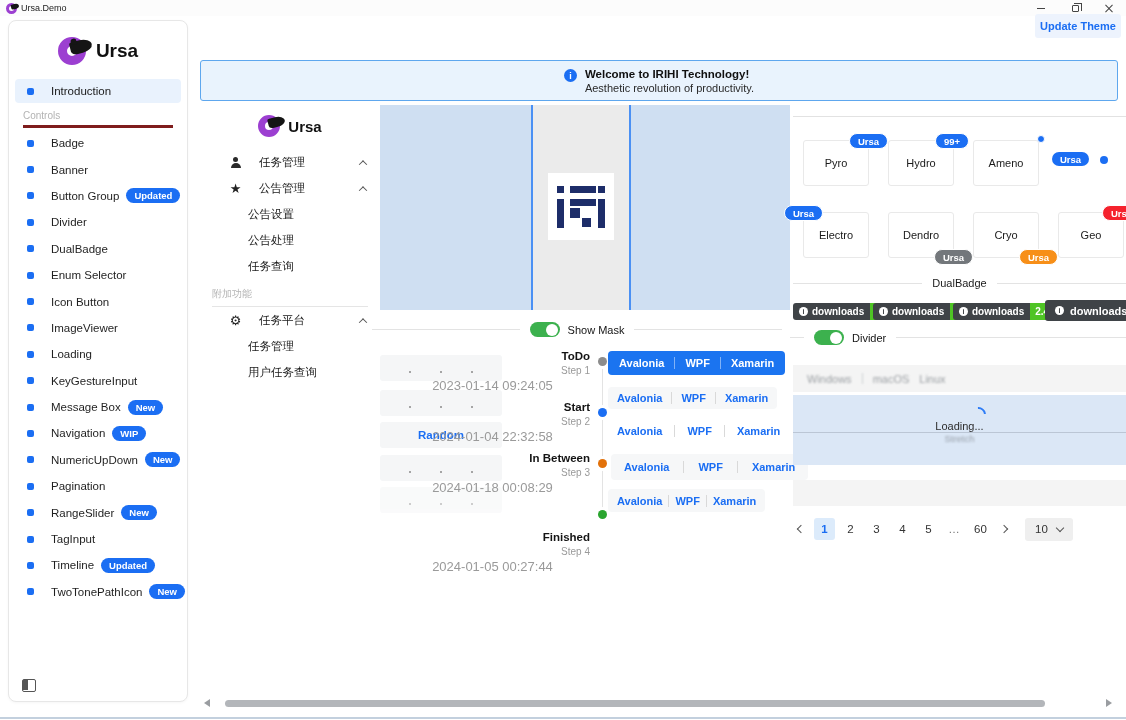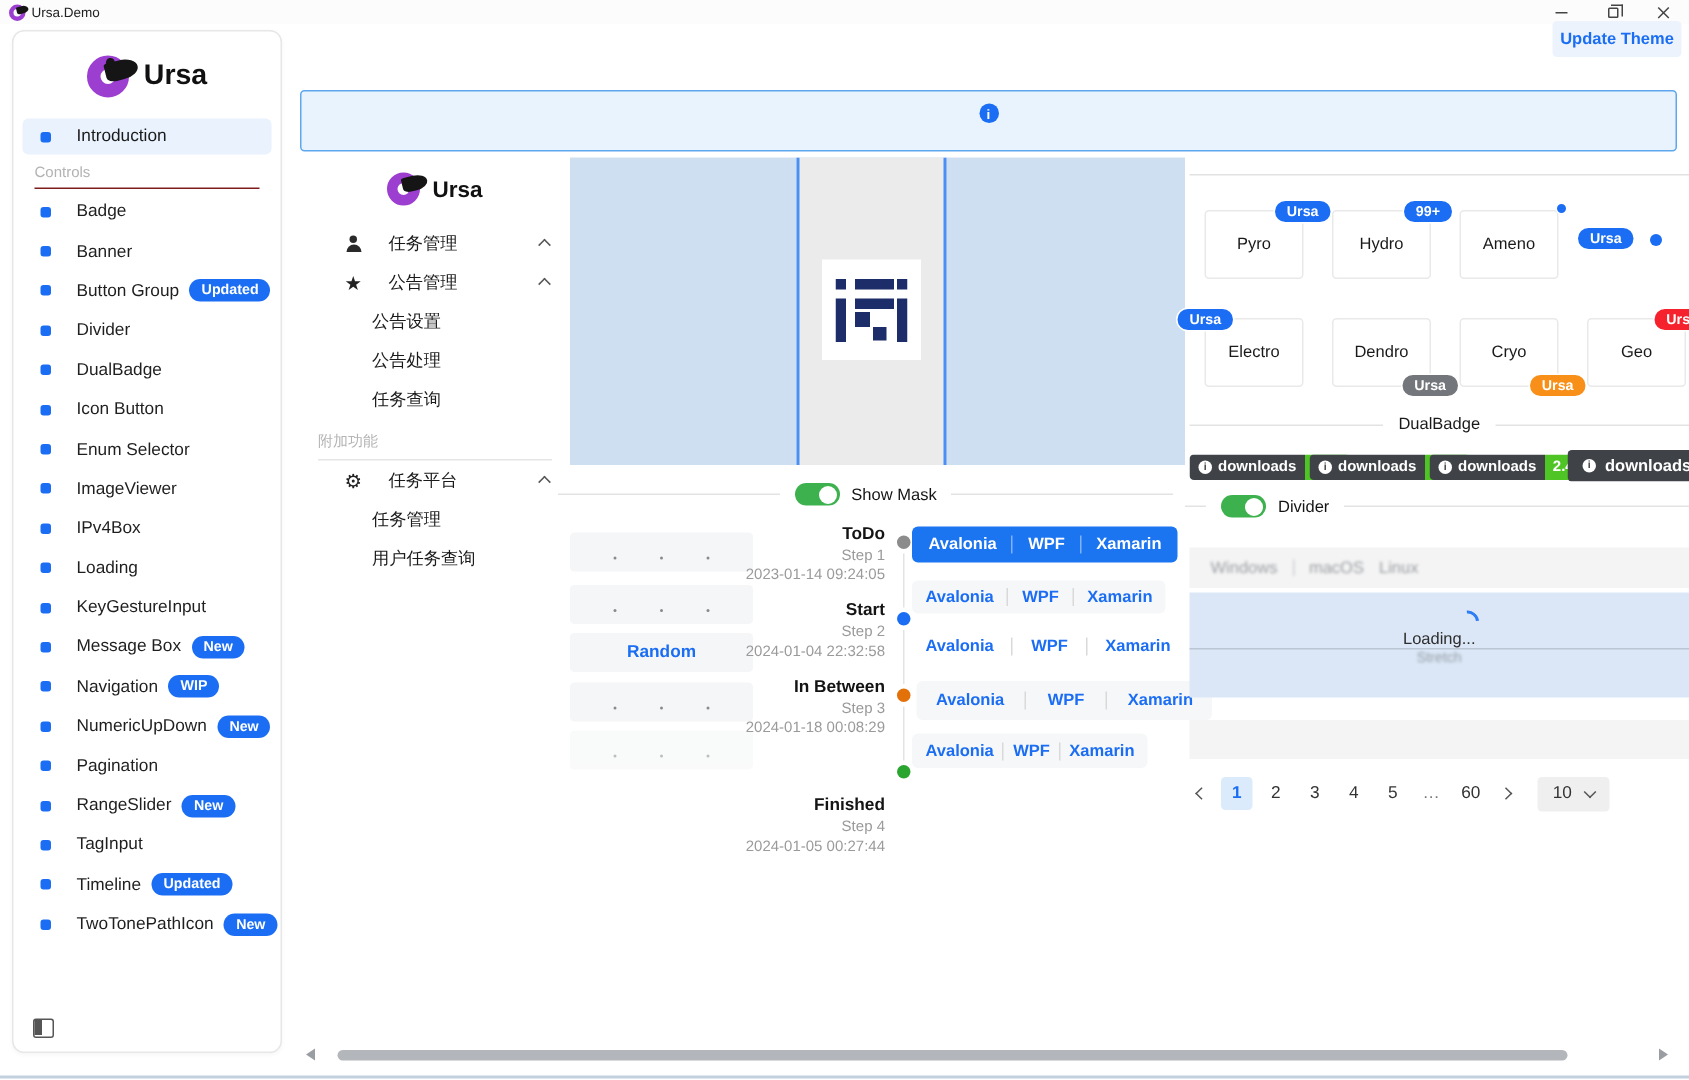--- a/index.html
+++ b/index.html
@@ -29,21 +29,21 @@
   .logo-md .ursa-bear { right:-5px; top:2px; width:17px; height:10px; border-radius:20% 80% 75% 45%; transform:rotate(-14deg); }
   .logo-sm .ursa-ring { width:11px; height:11px; border-width:3.5px; }
   .logo-sm .ursa-bear { right:-2px; top:1px; width:8px; height:5px; border-radius:20% 80% 75% 45%; transform:rotate(-14deg); }
 
   
   .sidebar { position:absolute; left:8px; top:20px; width:180px; height:682px; background:#fff; border:1px solid #e7e7e7; border-radius:8px; box-shadow:0 1px 3px rgba(0,0,0,.04); }
   .sb-logo-row { display:flex; align-items:center; justify-content:center; gap:10px; margin-top:14px; height:32px; }
   .sb-logo-text { font-size:19px; font-weight:bold; color:#111; }
   .sb-selected { margin:12px 6px 0; height:24px; background:#e9f2fd; border-radius:4px; display:flex; align-items:center; padding-left:12px; font-size:11.5px; }
   .bullet { width:7px; height:7px; border-radius:2px; background:#1b6ef3; margin-right:17px; flex:none; }
-  .sb-section { margin:7px 14px 0; font-size:10px; color:#b3b3b3; border-bottom:1px solid #7f1d1d; padding-bottom:4px; }
+  .sb-section { margin:7px 14px 0; font-size:10px; color:#b3b3b3; border-bottom:3px solid #7f1d1d; padding-bottom:4px; }
   .sb-list { margin-top:2px; }
   .sb-item { height:26.4px; display:flex; align-items:center; padding-left:18px; font-size:11.5px; color:#1f1f1f; }
   .sb-pill { background:#1b6ef3; color:#fff; font-size:9.5px; font-weight:bold; padding:2px 8px; border-radius:9px; margin-left:7px; }
   .collapse-ic { position:absolute; left:13px; bottom:9px; width:14px; height:13px; border:1.5px solid #555; border-radius:2px; }
   .collapse-ic::before { content:""; position:absolute; left:0; top:0; width:5px; height:10px; background:#555; }
 
   
   .update-theme { position:absolute; top:14px; right:5px; width:86px; height:24px; background:#edf3fd; color:#1b6ef3; font-weight:bold; font-size:11px; border:none; border-radius:3px; font-family:inherit; }
   .banner { position:absolute; left:200px; top:60px; width:918px; height:41px; background:#e9f3fd; border:1px solid #5ea7ee; border-radius:3px; display:flex; align-items:flex-start; justify-content:center; padding-top:7px; gap:8px; }
   .banner-info { width:13px; height:13px; border-radius:50%; background:#1b6ef3; color:#fff; font-size:9px; font-weight:bold; display:flex; align-items:center; justify-content:center; margin-top:1px; }
@@ -79,21 +79,21 @@
   
   .ipv4-box { position:absolute; left:380px; width:122px; height:26px; background:#f5f6f7; border-radius:3px; display:flex; align-items:center; justify-content:space-evenly; }
   .octet-dot { width:2.5px; height:2.5px; border-radius:50%; background:#8a8a8a; margin-top:8px; }
   .ipv4-dim { opacity:.55; }
   .random-btn { position:absolute; left:380px; top:422px; width:122px; height:26px; background:#f5f6f7; border:none; border-radius:3px; color:#1b6ef3; font-weight:bold; font-size:11.5px; font-family:inherit; }
 
   
   .tl-entry { position:absolute; left:395px; width:195px; text-align:right; }
   .tl-title { font-size:11.5px; font-weight:bold; color:#141414; }
   .tl-step { font-size:10px; color:#9a9a9a; margin-top:3px; }
-  .tl-time { font-size:10px; color:#9a9a9a; margin-top:2px; }
+  .tl-time { font-size:13px; color:#9a9a9a; margin-top:2px;text-align:center; }
   .tl-line { position:absolute; left:601.5px; top:368px; width:1.5px; height:148px; background:#e3e3e3; }
   .tl-dot { position:absolute; left:598px; width:9px; height:9px; border-radius:50%; box-shadow:0 0 0 3px #fff; }
   .dot-grey { background:#8c8c8c; } .dot-blue { background:#1b6ef3; } .dot-orange { background:#e2710a; } .dot-green { background:#2aa52f; }
 
   
   .bg-row { position:absolute; display:flex; align-items:center; border-radius:4px; font-weight:bold; font-size:11px; white-space:nowrap; }
   .bg-sep { width:1px; height:12px; flex:none; }
   .bg1 { left:608px; top:351px; height:24px; background:#1b74f0; color:#fff; padding:0 11px; }
   .bg1 .bg-sep { background:rgba(255,255,255,.45); margin:0 10px; }
   .bg2 { left:608px; top:387px; height:22px; background:#f6f7f8; color:#1b6ef3; padding:0 9px; }
@@ -203,33 +203,29 @@
     <div class="sb-item">
         <span class="bullet"></span>
         <span>Divider</span>
       </div>
     <div class="sb-item">
         <span class="bullet"></span>
         <span>DualBadge</span>
       </div>
     <div class="sb-item">
         <span class="bullet"></span>
+        <span>Enum Selector</span>
+      </div>
+    <div class="sb-item">
+        <span class="bullet"></span>
         <span>Icon Button</span>
       </div>
     <div class="sb-item">
         <span class="bullet"></span>
-        <span>Enum Selector</span>
-      </div>
-    <div class="sb-item">
-        <span class="bullet"></span>
         <span>ImageViewer</span>
-      </div>
-    <div class="sb-item">
-        <span class="bullet"></span>
-        <span>IPv4Box</span>
       </div>
     <div class="sb-item">
         <span class="bullet"></span>
         <span>Loading</span>
       </div>
     <div class="sb-item">
         <span class="bullet"></span>
         <span>KeyGestureInput</span>
       </div>
     <div class="sb-item">
@@ -271,20 +267,24 @@
         <span class="sb-pill">New</span>
       </div>
   </div>
   <span class="collapse-ic"></span>
 </div>
 
 <button class="update-theme">Update Theme</button>
 
 <div class="banner">
   <span class="banner-info">i</span>
+  <div>
+    <div class="banner-title">Welcome to IRIHI Technology!</div>
+    <div class="banner-sub">Aesthetic revolution of productivity.</div>
+  </div>
 </div>
 
 <div class="demo-menu">
   <div class="dm-logo-row">
     <span class="ursa-logo logo-md">
         <span class="ursa-ring"></span>
         <span class="ursa-bear"></span>
       </span>
     <span class="dm-logo-text">Ursa</span>
   </div>

